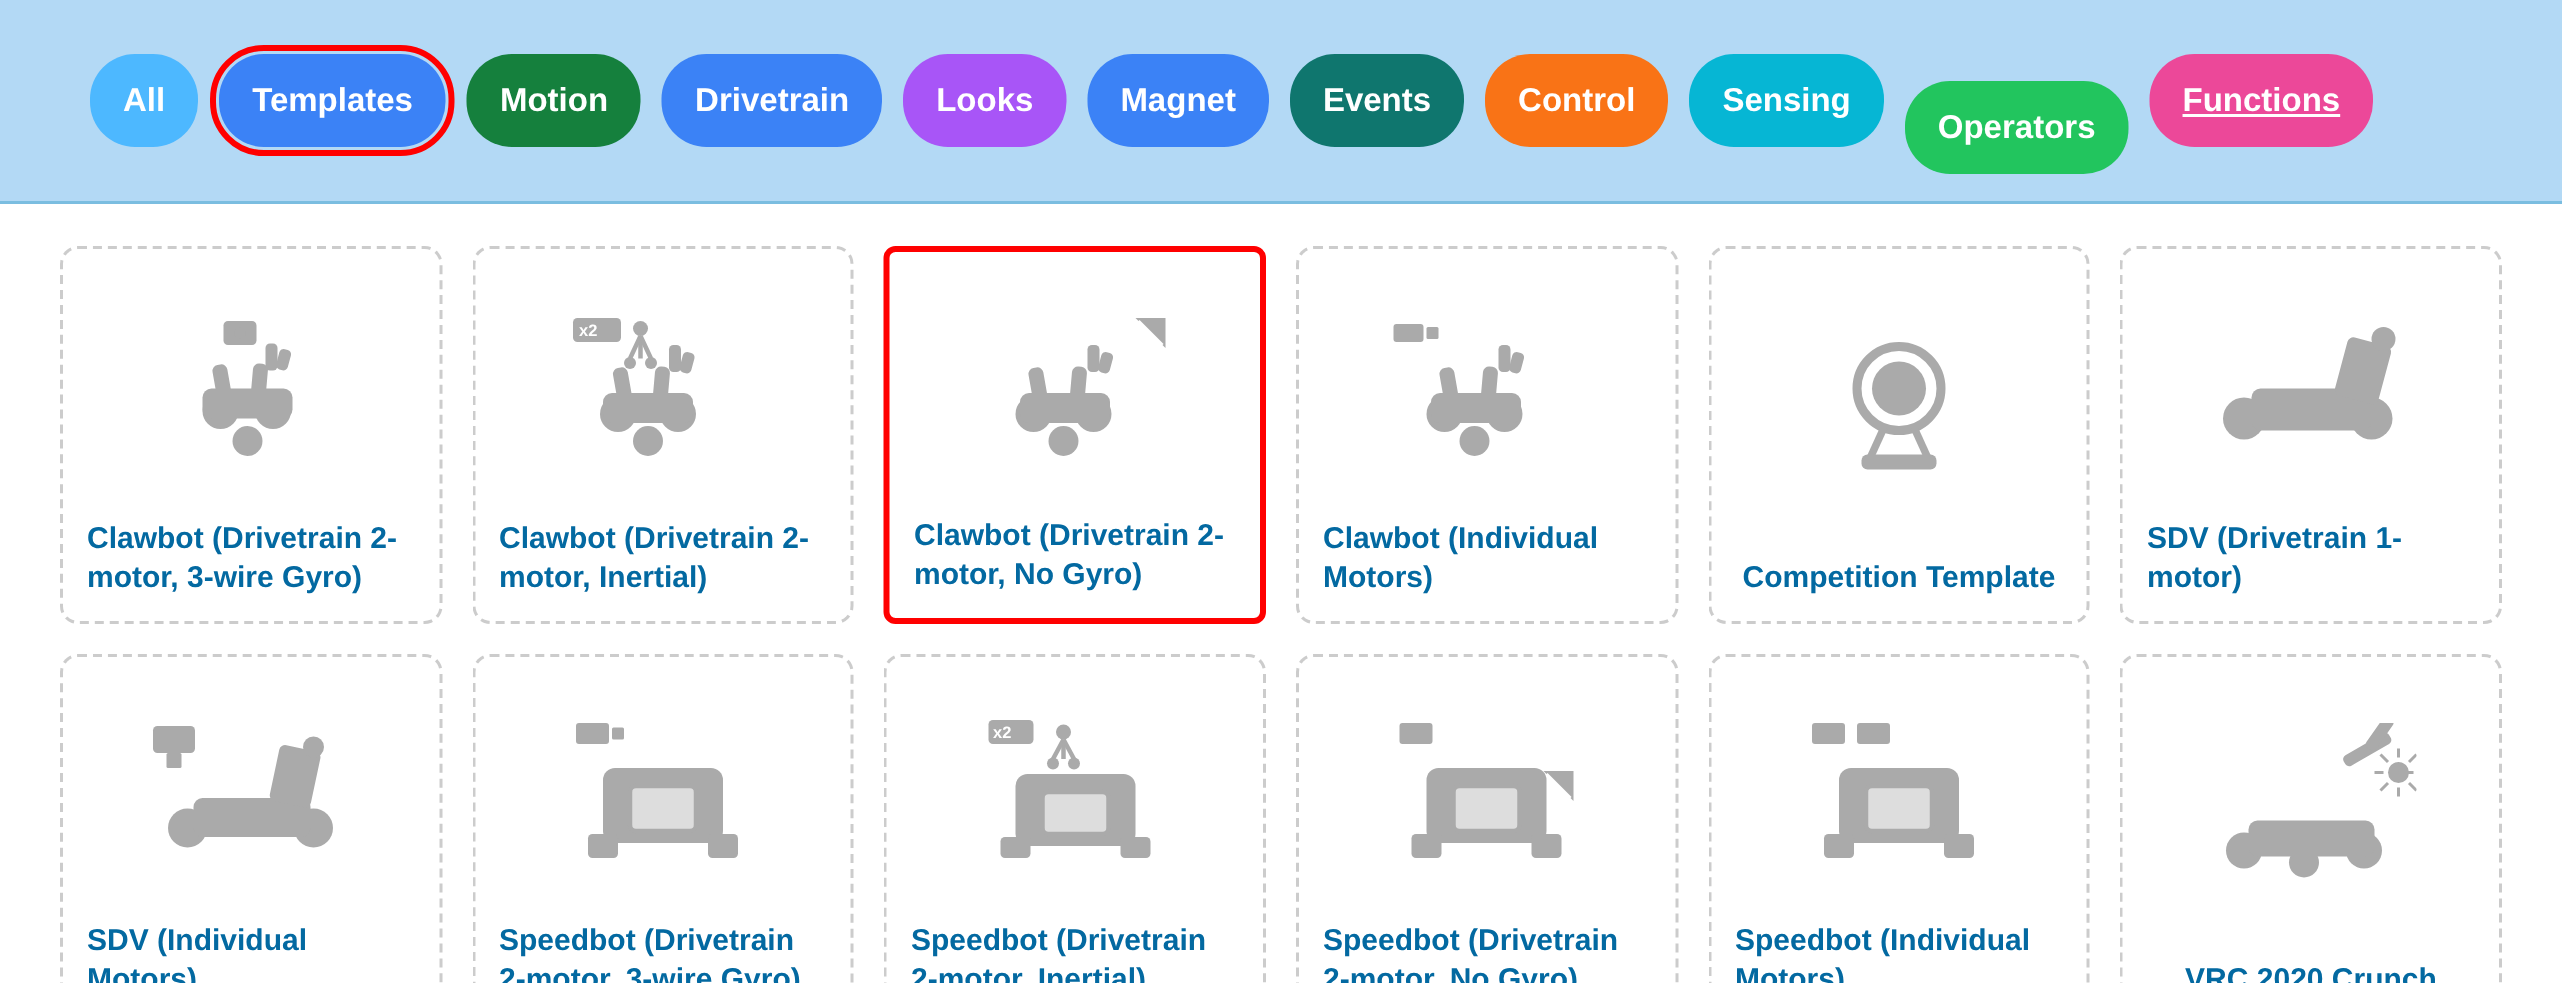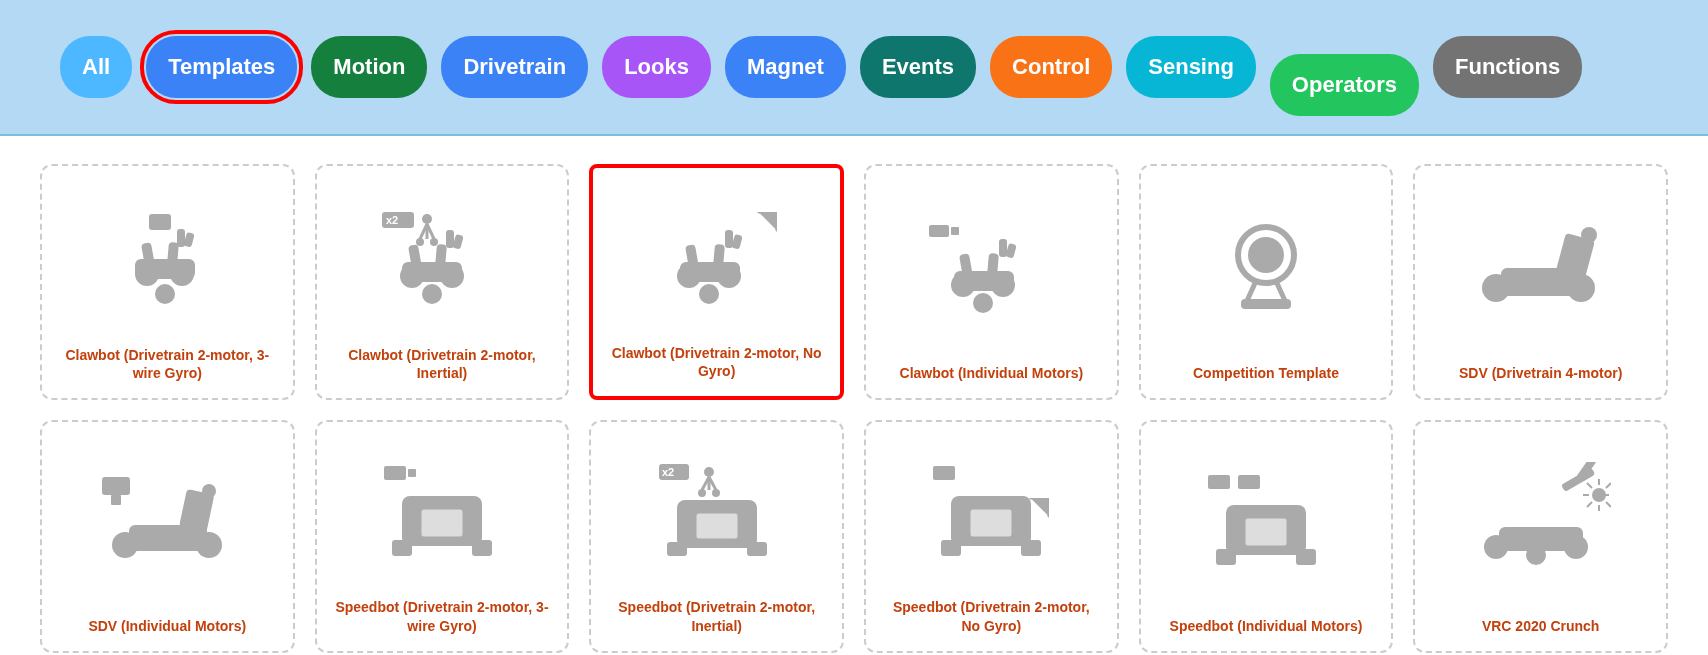--- a/index.html
+++ b/index.html
@@ -76,43 +76,43 @@
       min-height: 150px;
     }
 
     .card-icon svg {
       width: 140px;
       height: 120px;
       fill: #aaa;
     }
 
     .card-label {
-      text-align: center;
-      font-size: 14px;
+      text-align: left;
+      font-size: 20px;
       font-weight: bold;
-      color: #c2410c;
+      color: #0369a1;
       margin-top: 10px;
       line-height: 1.3;
     }
   </style>
 </head>
 <body>
 
 <div class="nav-bar">
 <button class="nav-btn" style="background: rgb(77, 184, 255);">All</button>
     <button class="nav-btn active" style="background: #3b82f6;">Templates</button>
     <button class="nav-btn" style="background: #15803d;">Motion</button>
     <button class="nav-btn" style="background: rgb(59, 130, 246);">Drivetrain</button>
     <button class="nav-btn" style="background: rgb(168, 85, 247);">Looks</button>
     <button class="nav-btn" style="background: rgb(59, 130, 246);">Magnet</button>
     <button class="nav-btn" style="background: #0f766e;">Events</button>
     <button class="nav-btn" style="background: rgb(249, 115, 22);">Control</button>
     <button class="nav-btn" style="background: rgb(6, 182, 212);">Sensing</button>
     <button class="nav-btn" style="background: rgb(34, 197, 94); margin-top: 36px;">Operators</button>
-    <button class="nav-btn" style="background: #737373;">Functions</button>
+    <button class="nav-btn" style="background: #ec4899; text-decoration: underline;">Functions</button>
   </div>
 
 <div class="content">
   <div class="grid">
   <div class="card">
         <div class="card-icon">
       <svg viewBox="0 0 140 110" fill="#aaa" xmlns="http://www.w3.org/2000/svg">
 
         <circle cx="50" cy="70" r="12"></circle>
         <circle cx="85" cy="70" r="12"></circle>
@@ -225,21 +225,21 @@
 
         <circle cx="25" cy="75" r="14"></circle>
         <circle cx="110" cy="75" r="14"></circle>
 
         <rect x="30" y="55" width="80" height="28" rx="6"></rect>
 
         <rect x="95" y="20" width="30" height="40" rx="4" transform="rotate(15 95 20)"></rect>
         <circle cx="118" cy="22" r="8"></circle>
       </svg>
         </div>
-        <div class="card-label">SDV (Drivetrain 4-motor)</div>
+        <div class="card-label">SDV (Drivetrain 1-motor)</div>
       </div>
       <div class="card">
         <div class="card-icon">
       <svg viewBox="0 0 140 110" fill="#aaa" xmlns="http://www.w3.org/2000/svg">
 
         <rect x="5" y="10" width="28" height="18" rx="3"></rect>
         <rect x="14" y="28" width="10" height="10" rx="1"></rect>
 
         <circle cx="28" cy="78" r="13"></circle>
         <circle cx="112" cy="78" r="13"></circle>

